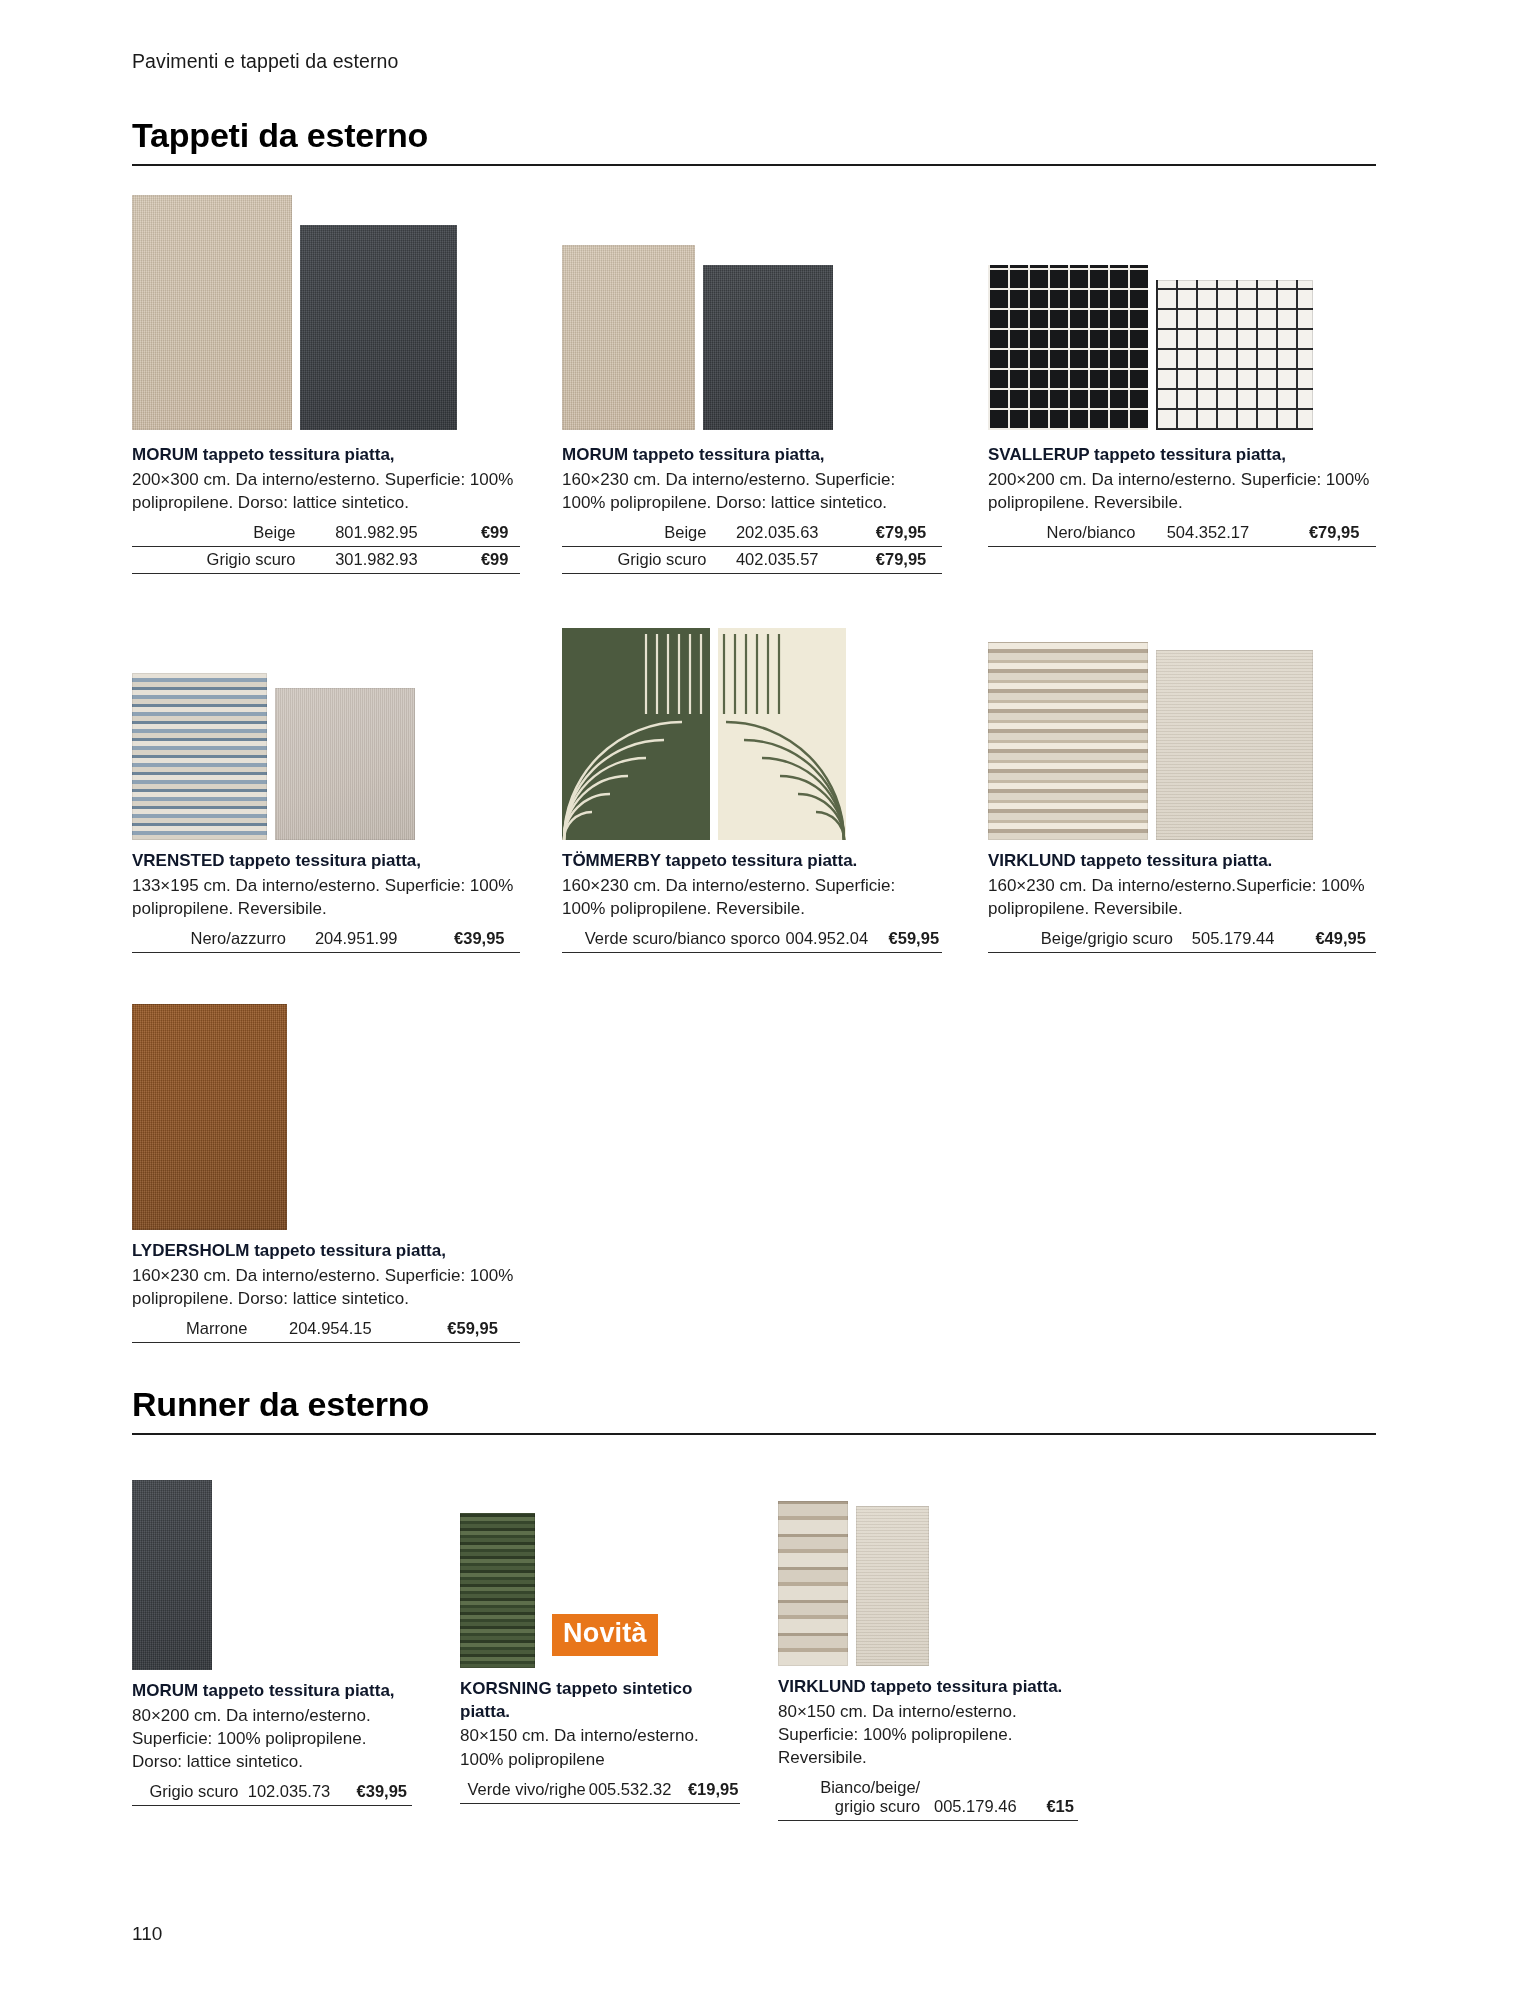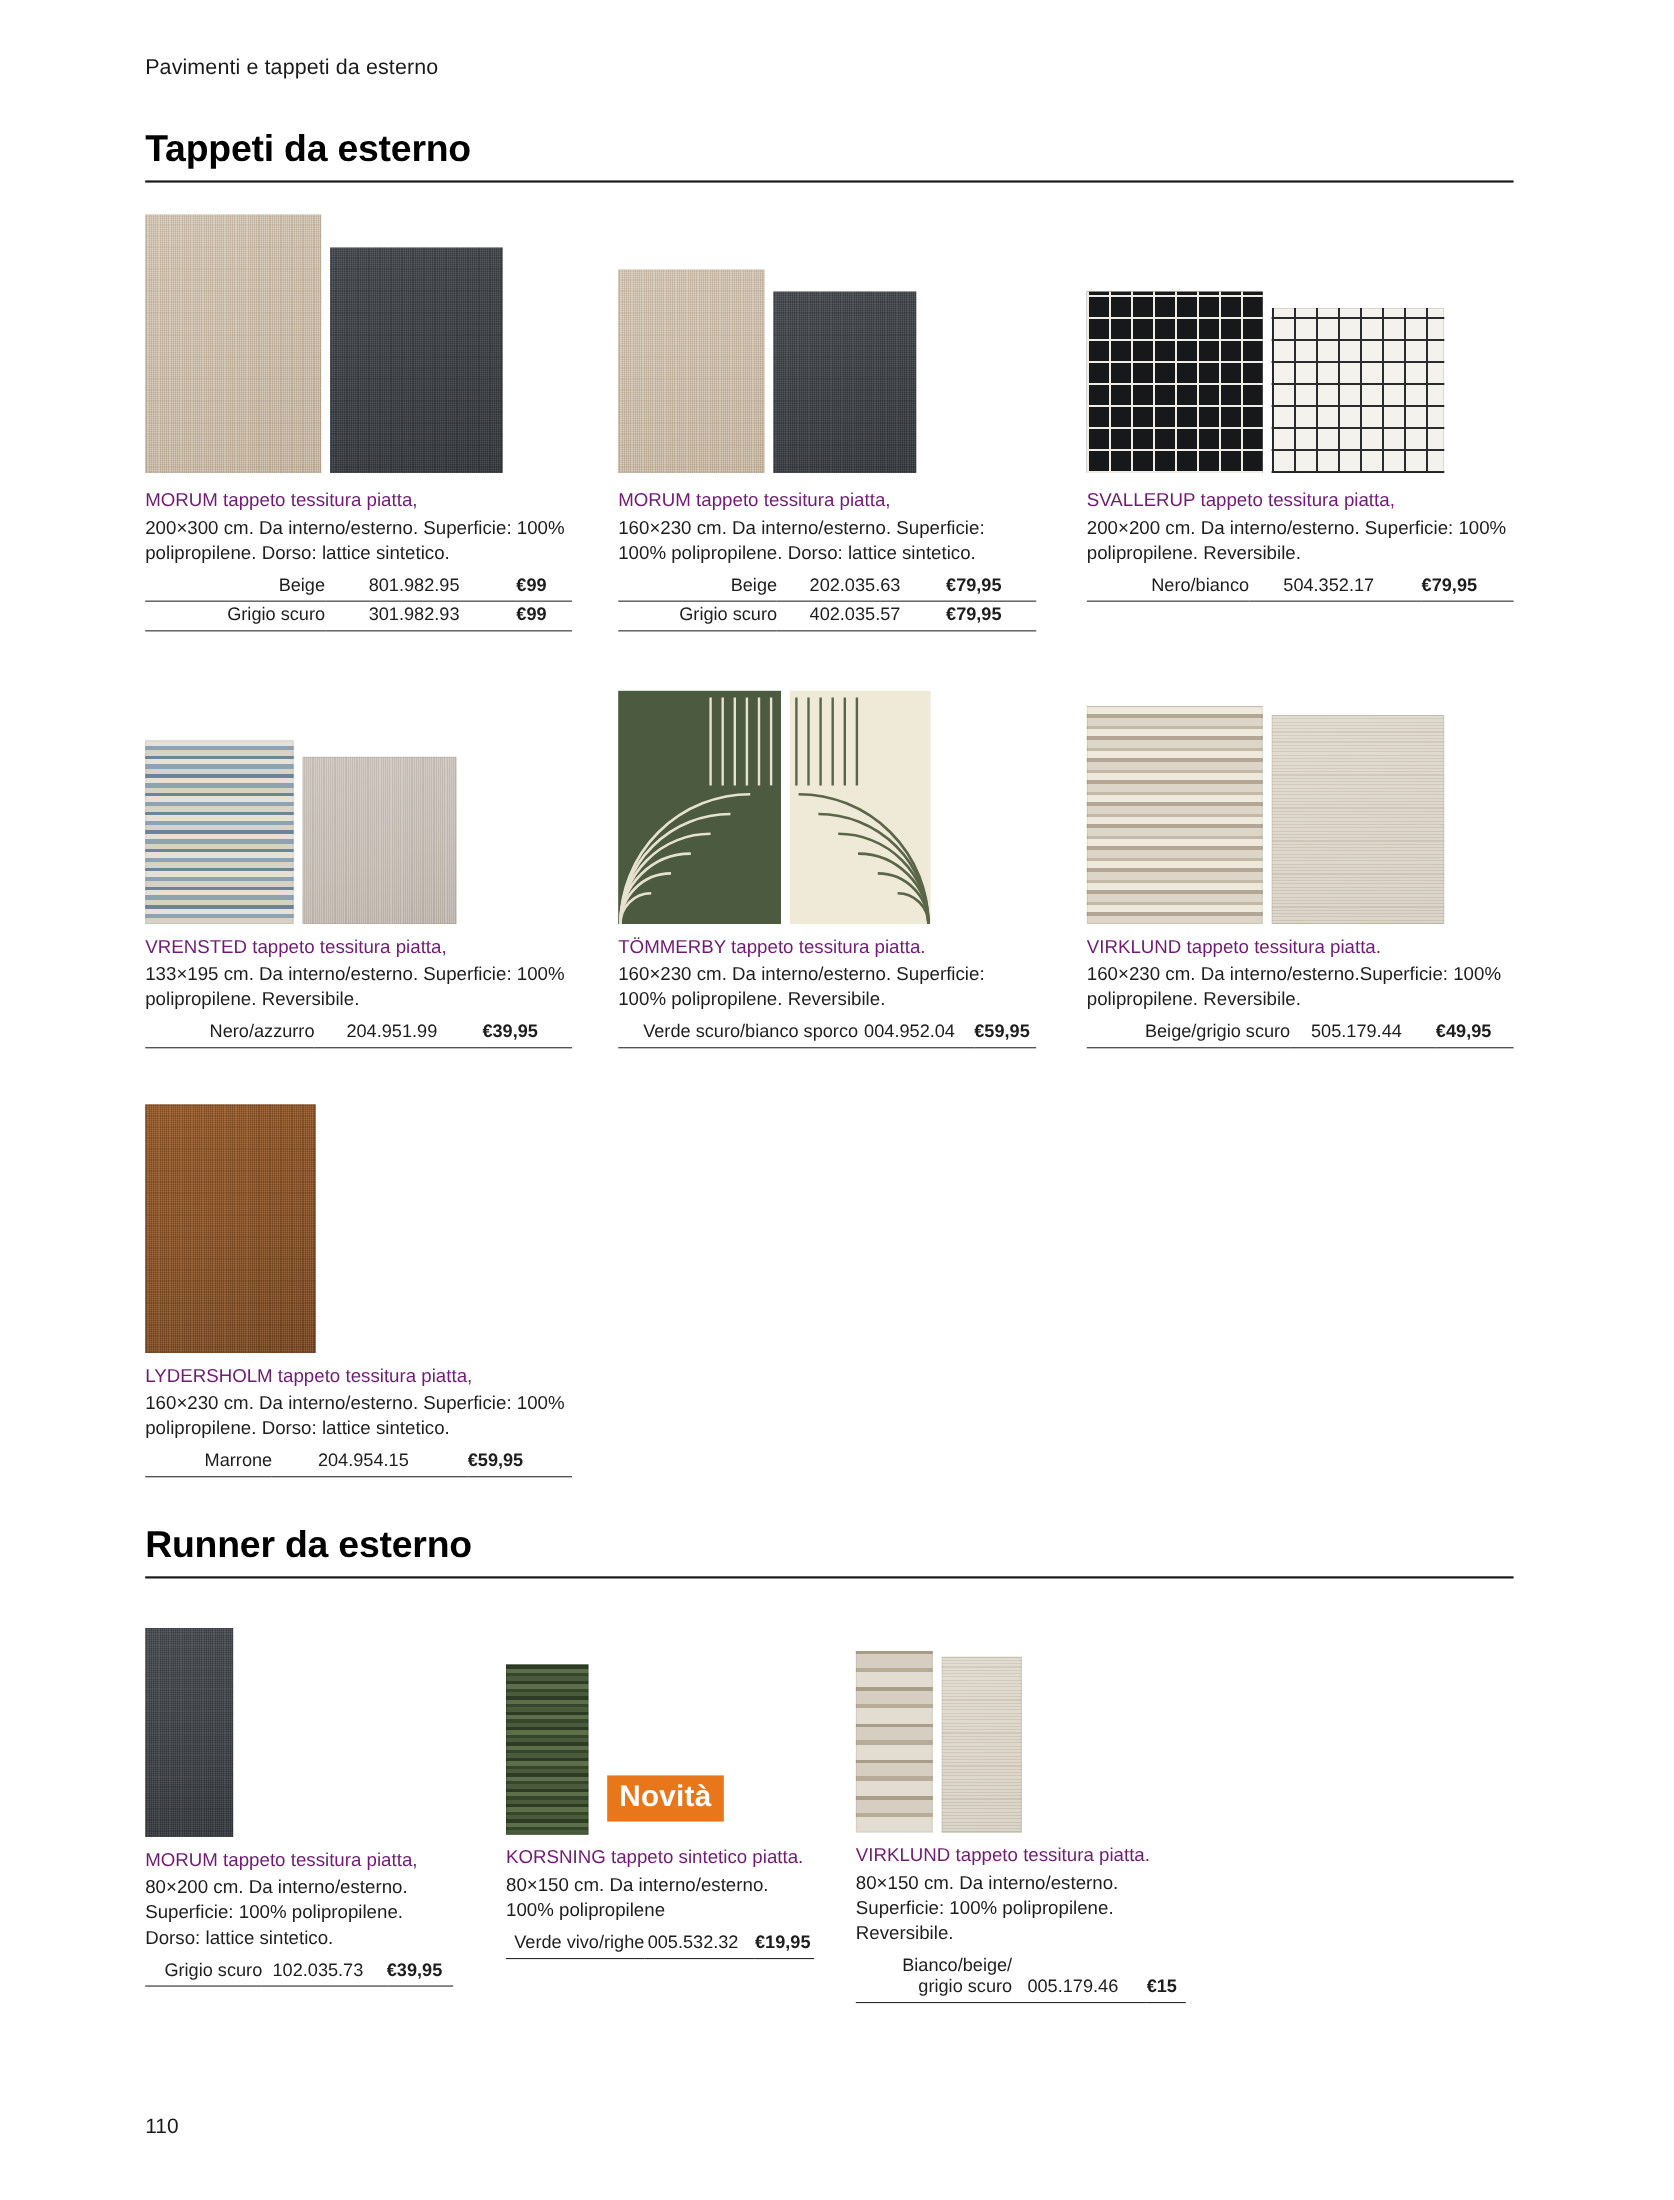--- a/index.html
+++ b/index.html
@@ -61,23 +61,23 @@
   }
   .swatch {
     display: block;
     position: relative;
     overflow: hidden;
   }
 
   
   .ptitle {
     font-size: 17px;
-    font-weight: normal;
+    font-weight: bold;
     line-height: 1.33;
-    color: #701a75;
+    color: #0f172a;
     margin: 0 0 1px 0;
   }
   .pdesc {
     font-size: 17px;
     line-height: 1.37;
     color: #1d1d1d;
     margin: 0;
   }
   .variants {
     margin-top: 6px;
@@ -87,21 +87,21 @@
   .variants td {
     font-size: 16.5px;
     color: #1d1d1d;
     border-bottom: 1.4px solid #2b2b2b;
     padding: 3px 0 4px 0;
     vertical-align: bottom;
     white-space: nowrap;
   }
   .variants td.col-name  { text-align: right; }
   .variants td.col-art   { text-align: center; padding-right: 12px; }
-  .variants td.col-price { text-align: left; font-weight: bold; }
+  .variants td.col-price { text-align: center; font-weight: bold; }
 
   
   .badge {
     position: absolute;
     background: #E8761A;
     color: #ffffff;
     font-size: 27px;
     font-weight: bold;
     line-height: 1;
     padding: 6px 11px 9px 11px;

